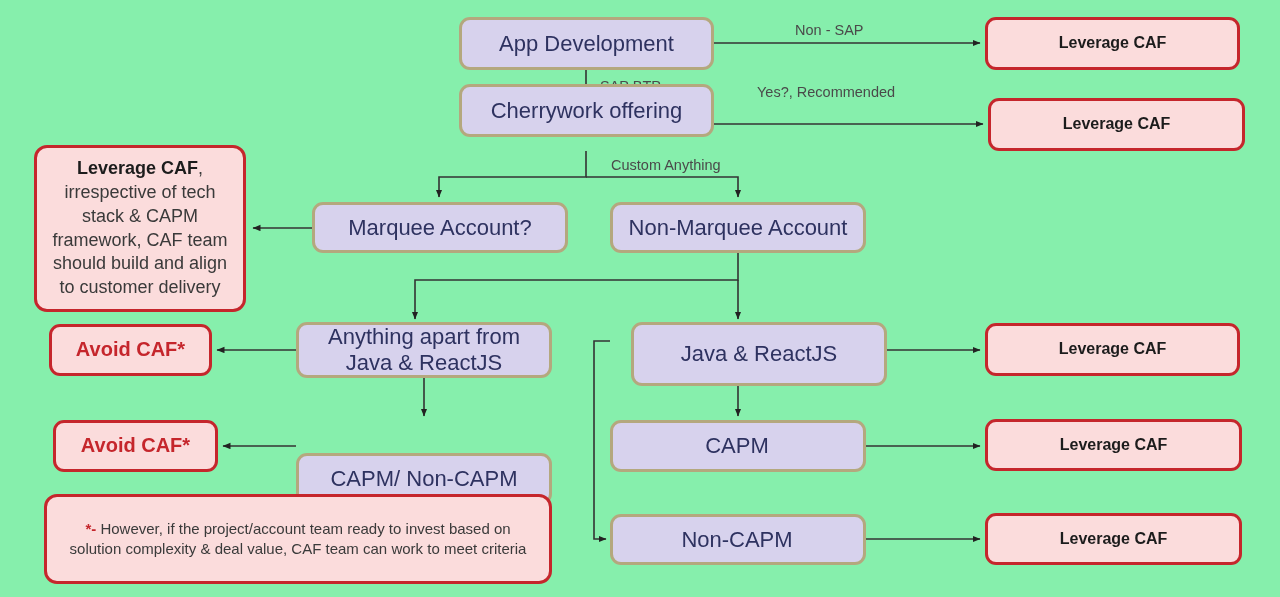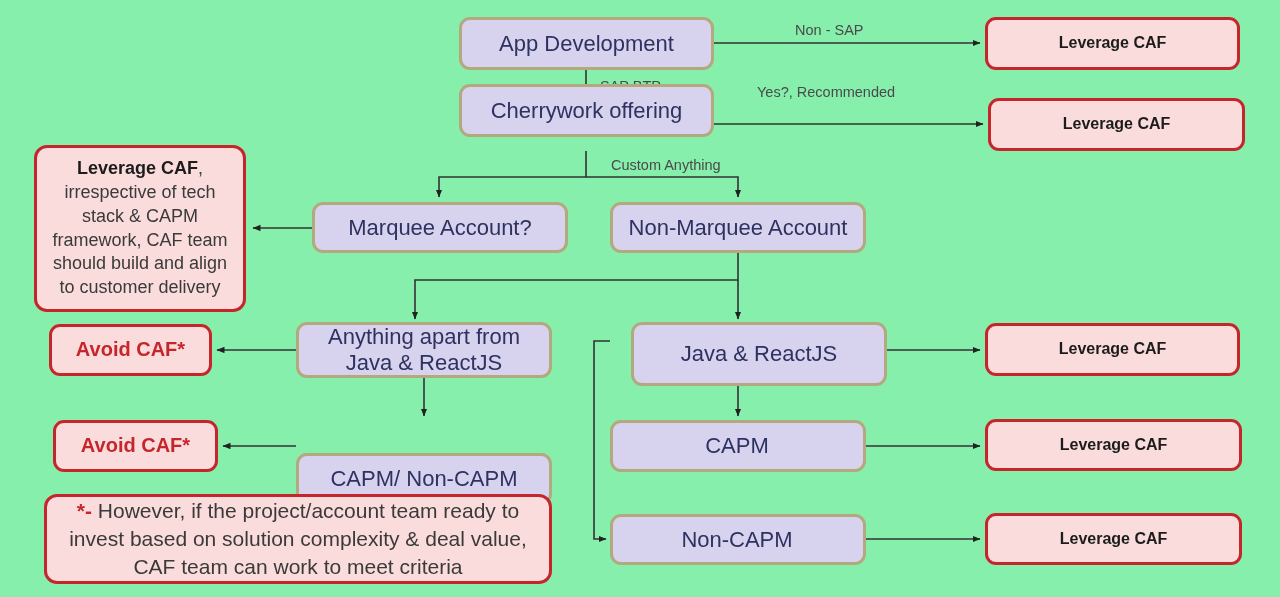--- a/index.html
+++ b/index.html
@@ -54,21 +54,21 @@
   .node.note {
     background: #fbdcdc;
     border: 3px solid #c5262c;
     border-radius: 13px;
     color: #3a3a3a;
     font-size: 18px;
     line-height: 1.32;
     padding: 6px 12px;
   }
   .node.note-sm {
-    font-size: 21px;
+    font-size: 15px;
   }
   .avoid-text {
     color: #c5262c;
     font-weight: bold;
     font-size: 20px;
   }
   .strong-red {
     color: #c5262c;
     font-weight: bold;
   }

